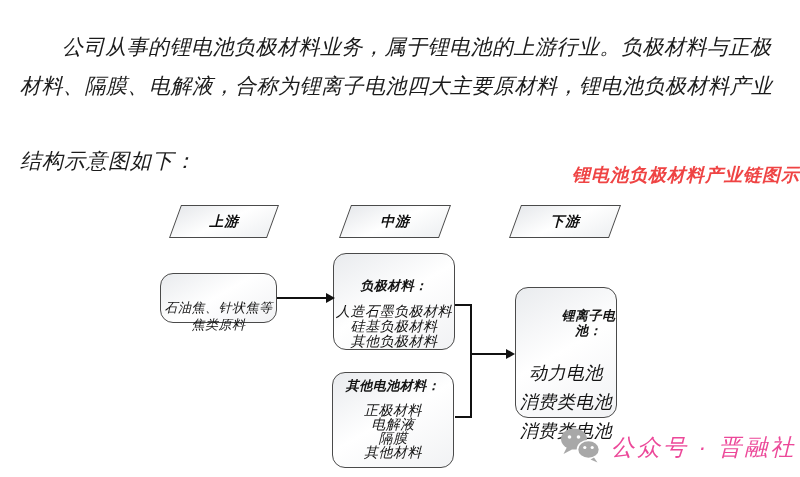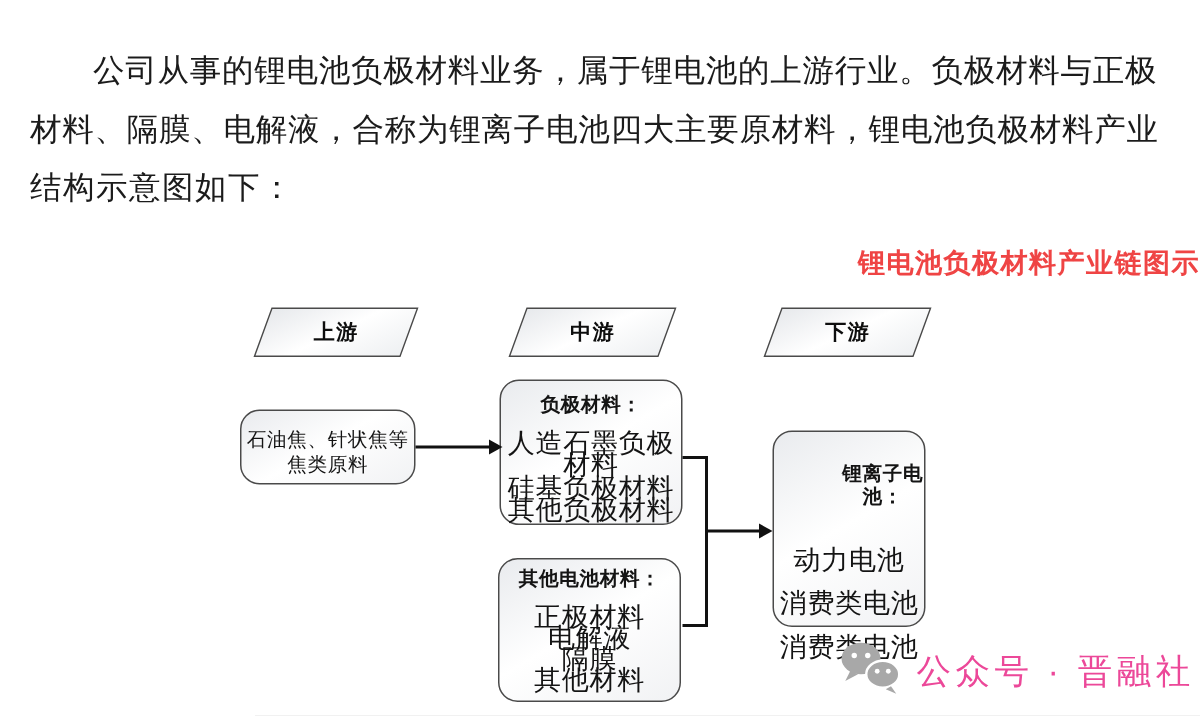--- a/index.html
+++ b/index.html
@@ -1,30 +1,30 @@
 <!DOCTYPE html>
 <html><head>
 <meta charset="utf-8">
 <style>
   html,body { margin:0; padding:0; background:#e8e8e8; }
   #canvas {
     position:relative; width:800px; height:477px; margin:0 auto;
     background:#ffffff; overflow:hidden;
-    font-family:"Liberation Serif", serif; color:#1a1a1a;
+    font-family:"Liberation Serif", serif; color:#1a1a1a;font-style:italic;
   }
 
   
   .para-line {
     position:absolute; left:20px; width:735px;
     font-size:21px; line-height:39px; color:#1b1b1b;
     text-align:justify; text-align-last:justify;
     white-space:nowrap; letter-spacing:0.5px;
   }
   .para-line.indent { text-indent:42px; }
-  .para-line.last { text-align-last:left; white-space:normal; letter-spacing:1px; }
+  .para-line.last { text-align-last:left; white-space:normal; letter-spacing:1px;margin-top:36px; }
 
   
   .diagram-title {
     position:absolute; top:163px; left:0; width:800px; text-align:right;
     font-family:"Liberation Sans", sans-serif; font-weight:bold;
     font-size:18px; color:#ef4444; letter-spacing:1px;
   }
 
   .stage {
     position:absolute; top:205px; height:33px; box-sizing:border-box;
@@ -41,27 +41,27 @@
   .node {
     position:absolute; box-sizing:border-box;
     border:1.6px solid #4a4a4a; border-radius:13px;
     background:linear-gradient(150deg,#e9ebee 0%,#ffffff 48%,#f1f2f4 100%);
     text-align:center; color:#141414;
   }
   .node .hdr {
     font-family:"Liberation Sans", sans-serif; font-weight:bold;
     font-size:13px; line-height:15px; letter-spacing:0.5px;
   }
-  .node .itm { font-size:18px; line-height:15px; letter-spacing:0.5px; }
+  .node .itm { font-size:14px; line-height:15px; letter-spacing:0.5px; }
 
-  #upstream-node { left:160px; top:273px; width:117px; height:50px; padding-top:10px; }
+  #upstream-node { left:160px; top:273px; width:117px; height:50px; padding-top:25px; }
   #upstream-node .itm { line-height:17px; font-size:13px; }
 
   #anode-node { left:333px; top:253px; width:122px; height:97px; }
-  #anode-node .hdr { margin-top:8px; }
+  #anode-node .hdr { margin-top:24px; }
   #anode-node .items { margin-top:11px; }
 
   #other-node { left:332px; top:372px; width:122px; height:96px; }
   #other-node .hdr { margin-top:5px; }
   #other-node .items { margin-top:11px; }
   #other-node .itm { line-height:14px; }
 
   #battery-node { left:515px; top:287px; width:102px; height:131px; }
   #battery-node .hdr { margin-top:20px;padding-left:45px; }
   #battery-node .items { margin-top:28px; }

